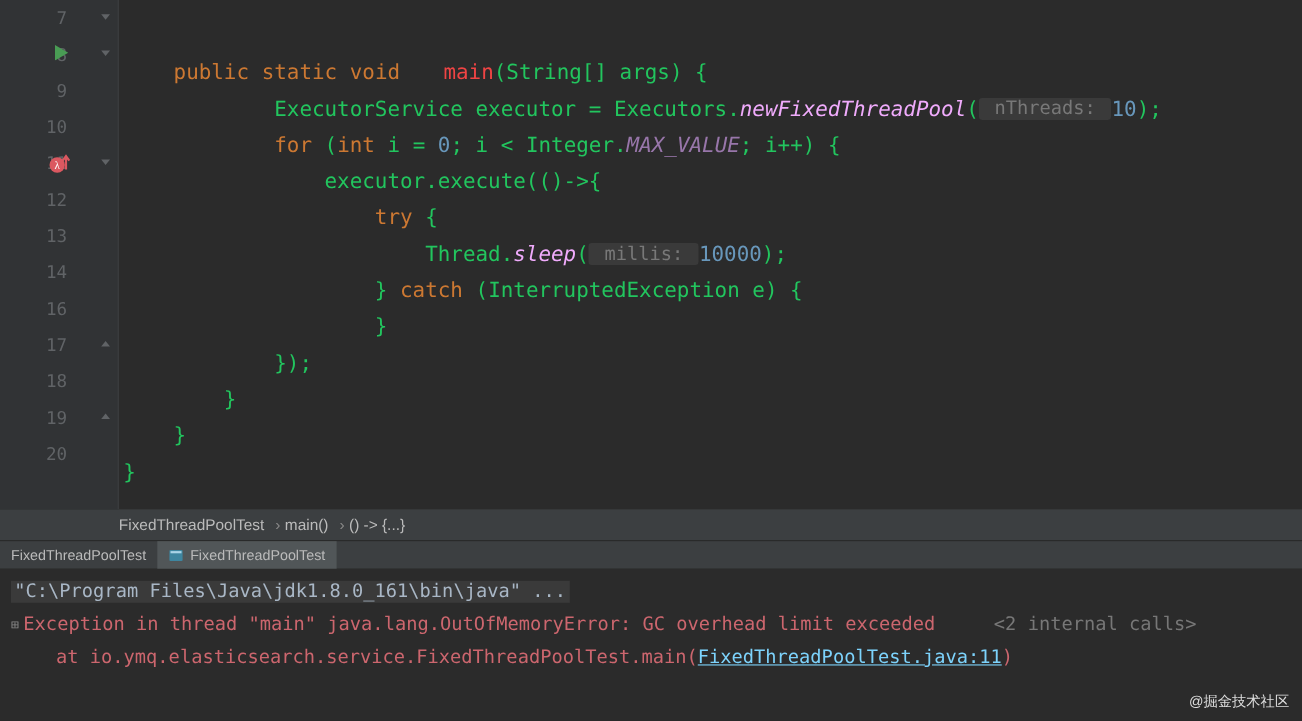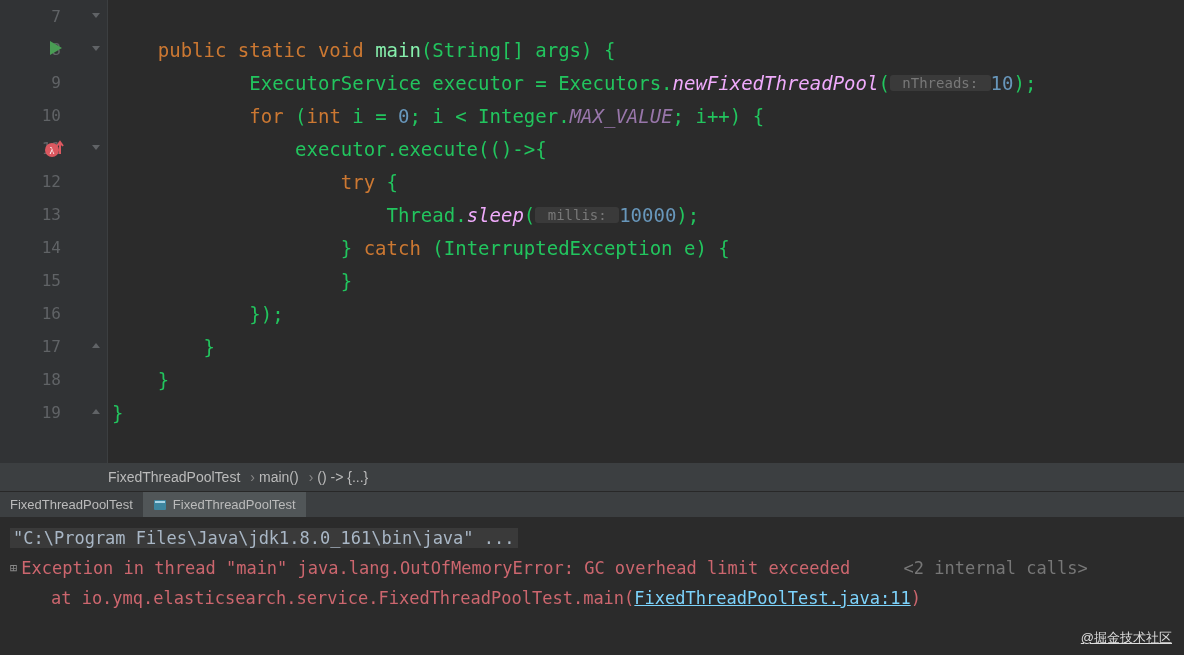--- a/index.html
+++ b/index.html
@@ -59,41 +59,41 @@
     position: absolute;
     left: 44px;
     width: 22px;
     height: 22px;
     display: flex;
     align-items: center;
     justify-content: center;
   }
   .code-area {
     flex: 1;
-    padding-top: 0;
+    padding-top: 16px;
     position: relative;
   }
   .code-line {
     height: 33px;
     display: flex;
     align-items: center;
     padding-left: 4px;
     white-space: pre;
     font-size: 19px;
   }
   .highlighted-line {
     background: #323232;
   }
   .kw { color: #cc7832; }
   .num { color: #6897bb; }
   .comment { color: #808080; }
-  .method { color: #86efac; }
+  .method { color: #ef4444; margin-left: 28px; }
   .static-method { font-style: italic; color: #f0abfc; text-align: center; }
   .const { color: #9876aa; font-style: italic; }
-  .hint { color: #787878; background: #3a3a3a; padding: 0 4px; border-radius: 3px; font-size: 14px;}
+  .hint { color: #787878; background: #3a3a3a; padding: 0 4px; border-radius: 3px; font-size: 17px;}
   .default { color: #22c55e; }
 
   .breadcrumb {
     height: 28px;
     background: #3c3f41;
     color: #bbbbbb;
     font-size: 14px;
     display: flex;
     align-items: center;
     padding-left: 108px;
@@ -143,21 +143,20 @@
   .console-link { color: #7dd3fc; text-decoration: underline; cursor: pointer; }
   .expand-icon { color: #888; margin-right: 4px; font-size: 12px;}
 
   .watermark {
     position: absolute;
     bottom: 8px;
     right: 12px;
     color: #ddd;
     font-size: 13px;
     font-family: Arial, sans-serif;
-    text-decoration: underline;
   }
 </style>
 </head>
 <body>
 
 <div class="editor-area">
   <div class="gutter">
     <div class="gutter-row">
       <span class="line-num">7</span>
       <span class="fold-icon">
@@ -203,23 +202,20 @@
     <div class="gutter-row">
         <span class="line-num">12</span>
       </div>
     <div class="gutter-row">
         <span class="line-num">13</span>
       </div>
     <div class="gutter-row">
         <span class="line-num">14</span>
       </div>
     <div class="gutter-row">
-        <span class="line-num">15</span>
-      </div>
-    <div class="gutter-row">
         <span class="line-num">16</span>
       </div>
     <div class="gutter-row">
       <span class="line-num">17</span>
       <span class="fold-icon">
         <svg width="10" height="10" viewBox="0 0 10 10">
             <path d="M1 6 L9 6 L5 1 Z" fill="#606366"></path>
           </svg>
       </span>
     </div>
@@ -227,20 +223,23 @@
         <span class="line-num">18</span>
       </div>
     <div class="gutter-row">
       <span class="line-num">19</span>
       <span class="fold-icon">
         <svg width="10" height="10" viewBox="0 0 10 10">
             <path d="M1 6 L9 6 L5 1 Z" fill="#606366"></path>
           </svg>
       </span>
     </div>
+    <div class="gutter-row">
+        <span class="line-num">20</span>
+      </div>
   </div>
 
   <div class="code-area">
     <div class="code-line"></div>
     <div class="code-line"><span class="default">    </span><span class="kw">public </span><span class="kw">static </span><span class="kw">void </span><span class="method">main</span><span class="default">(String[] args) {</span></div>
     <div class="code-line"><span class="default">            </span><span class="default">ExecutorService executor = Executors.</span><span class="static-method">newFixedThreadPool</span><span class="default">(</span><span class="hint"> nThreads: </span><span class="num">10</span><span class="default">);</span></div>
     <div class="code-line"><span class="default">            </span><span class="kw">for </span><span class="default">(</span><span class="kw">int </span><span class="default">i = </span><span class="num">0</span><span class="default">; i &lt; Integer.</span><span class="const">MAX_VALUE</span><span class="default">; i++) {</span></div>
     <div class="code-line"><span class="default">                </span><span class="default">executor.execute(()-&gt;{</span></div>
     <div class="code-line"><span class="default">                    </span><span class="kw">try </span><span class="default">{</span></div>
     <div class="code-line"><span class="default">                        </span><span class="default">Thread.</span><span class="static-method">sleep</span><span class="default">(</span><span class="hint"> millis: </span><span class="num">10000</span><span class="default">);</span></div>

